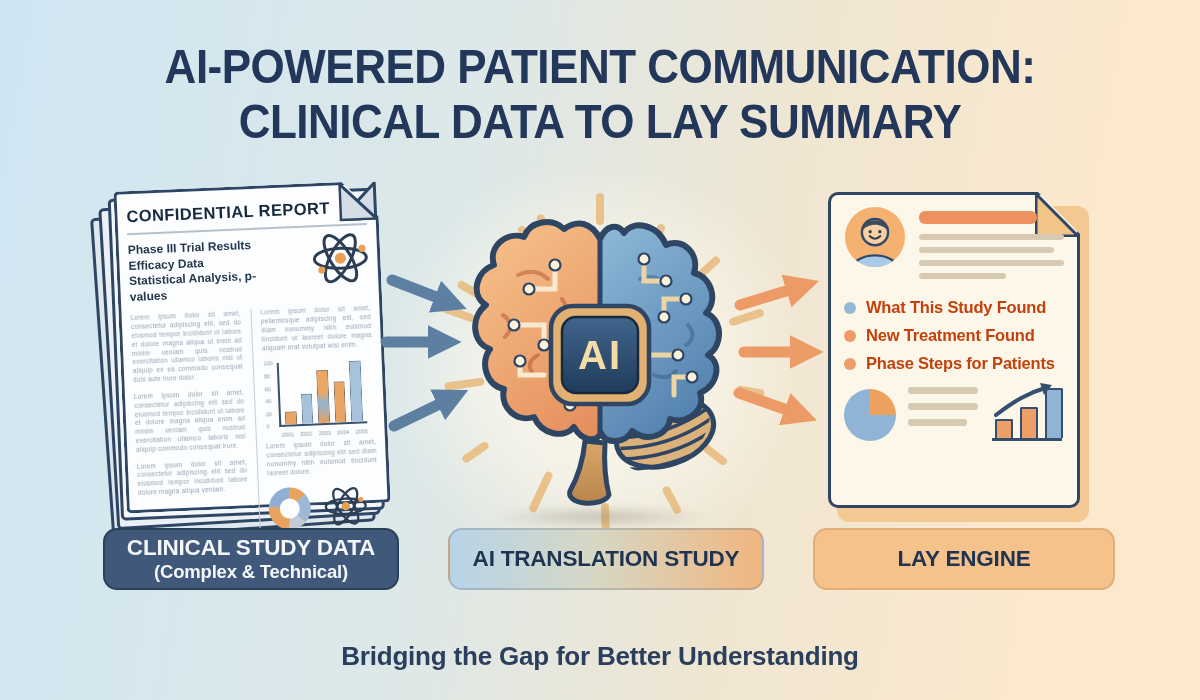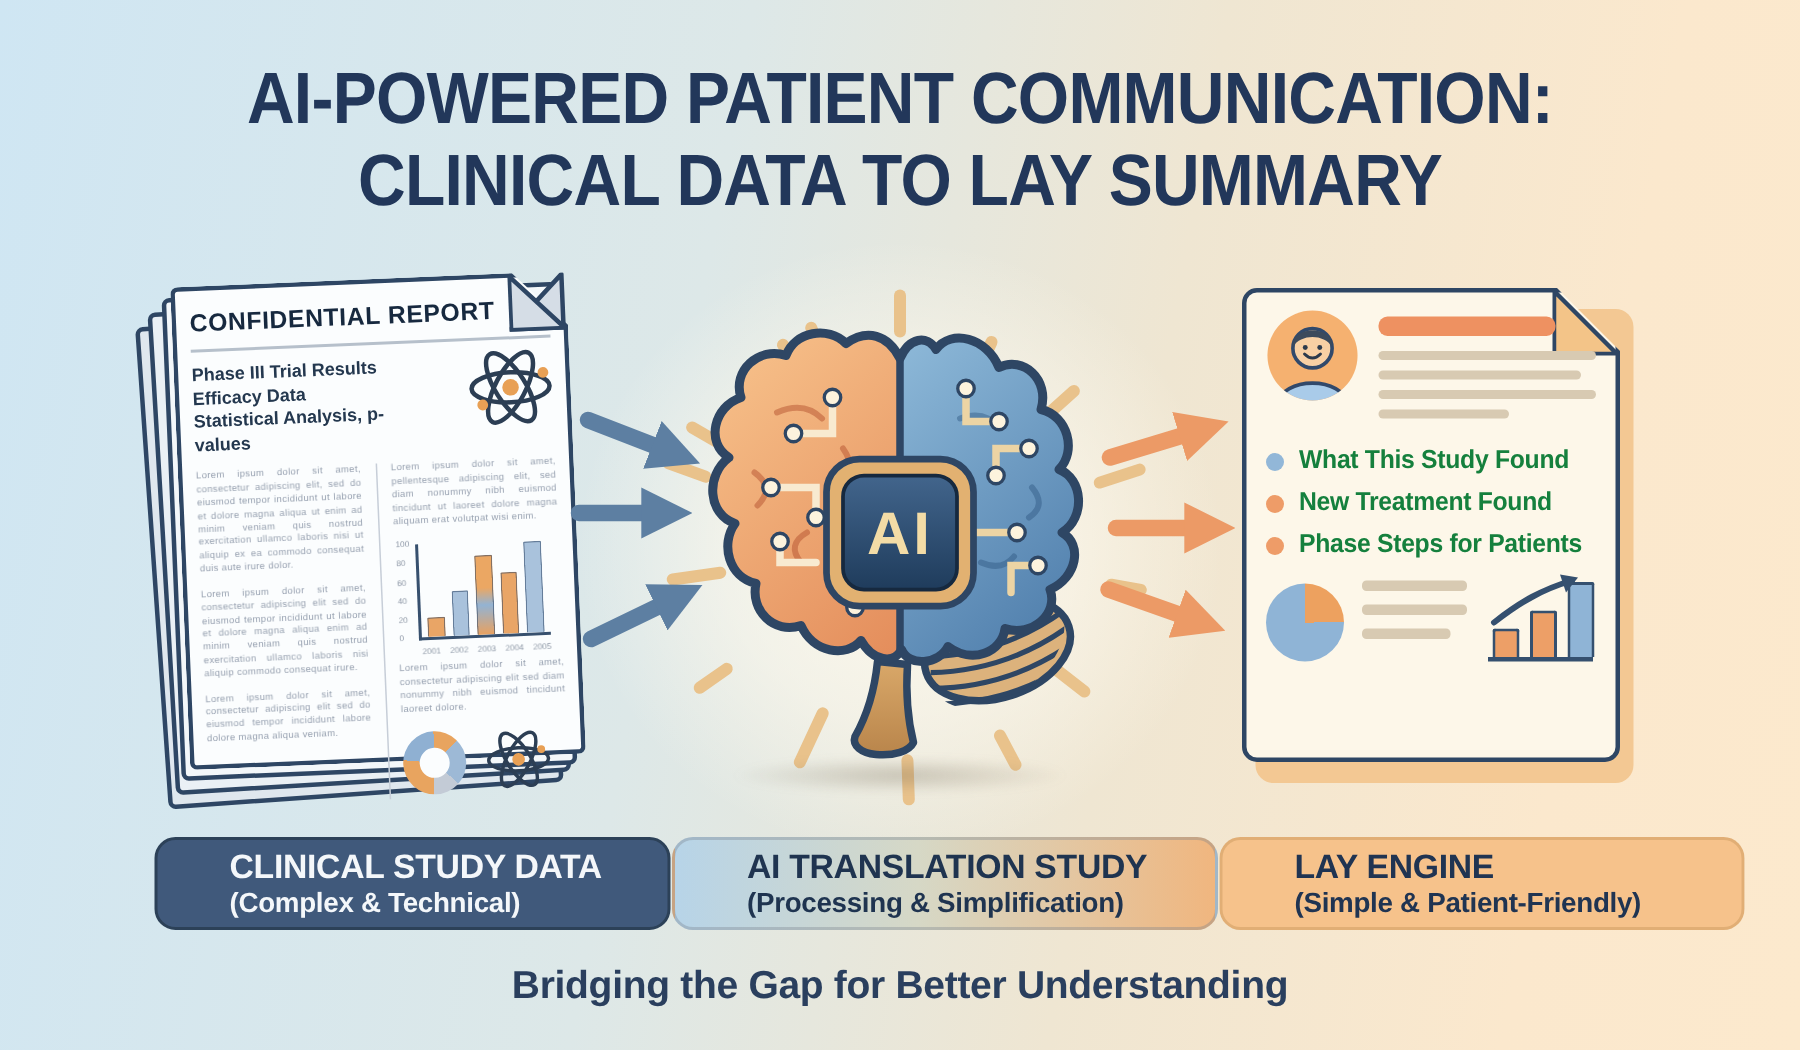--- a/index.html
+++ b/index.html
@@ -62,35 +62,35 @@
     clip-path:polygon(0 0,calc(100% - 42px) 0,100% 42px,100% 100%,0 100%);}
   .card-inner{position:absolute;inset:14px 16px;}
   .card-head{display:flex;gap:13px;align-items:flex-start;}
   .avatar{flex:none;}
   .ph-col{flex:1;padding-top:5px;}
   .title-bar{width:118px;height:13px;background:#ee9161;border-radius:6px;margin-bottom:10px;}
   .ph-line{height:6px;background:#d8cab2;border-radius:3px;margin-bottom:7px;}
   .bullets{margin-top:12px;}
   .bullet-row{display:flex;align-items:center;gap:10px;margin-bottom:9px;}
   .bullet{width:12px;height:12px;border-radius:50%;flex:none;}
-  .bullet-text{font-size:16.5px;font-weight:bold;color:#15803d;white-space:nowrap;
+  .bullet-text{font-size:16.5px;font-weight:bold;color:#c2410c;white-space:nowrap;
     transform:scaleY(1.05);transform-origin:left center;letter-spacing:-.2px;}
   .card-bottom{display:flex;align-items:flex-end;gap:12px;margin-top:10px;}
   .pie{width:52px;height:52px;border-radius:50%;flex:none;
     background:conic-gradient(#eda15f 0 25%,#8fb4d6 25% 100%);}
   .lines-col{flex:1;padding-bottom:6px;}
   .lines-col .ph-line{height:7px;margin-bottom:9px;}
   .mini-chart{position:relative;width:74px;height:58px;flex:none;}
   .mini-bars{position:absolute;left:2px;right:2px;bottom:0;height:52px;display:flex;align-items:flex-end;
     gap:7px;border-bottom:3px solid #35506f;padding:0 3px;}
   .mini-bars .bar{width:14px;flex:none;border:2px solid #35506f;border-bottom:none;border-radius:2px 2px 0 0;}
   .mini-arrow{position:absolute;left:0;top:-4px;}
   
-  .stage{position:absolute;top:558px;height:58px;border-radius:14px;display:flex;flex-direction:column;
-    justify-content:center;align-items:flex-start;line-height:1.15;text-align:center;padding-left:48px;}
+  .stage{position:absolute;top:528px;height:58px;border-radius:14px;display:flex;flex-direction:column;
+    justify-content:center;align-items:center;line-height:1.15;text-align:center;}
   .stage .t1{font-weight:bold;font-size:22.5px;letter-spacing:-.2px;}
   .stage .t2{font-weight:bold;font-size:18.5px;letter-spacing:-.2px;}
   .stage-clinical{left:103px;width:292px;background:#40597b;border:2px solid #2c4158;color:#f4f7fa;}
   .stage-engine{left:448px;width:312px;color:#1f3450;border:2px solid rgba(120,130,140,.35);
     background:linear-gradient(90deg,#b7d4e8 0%,#d6d8c6 45%,#f0b67f 100%);}
   .stage-summary{left:813px;width:298px;background:#f6c28b;border:2px solid rgba(200,150,90,.45);color:#203452;}
   
   .footer{position:absolute;top:641px;left:0;width:100%;text-align:center;
     font-size:26px;font-weight:bold;color:#2a3f5e;letter-spacing:-.2px;}
   .arrow-layer{position:absolute;inset:0;pointer-events:none;}
@@ -397,20 +397,18 @@
     </div>
   </div>
 </div>
 
 <div class="stage stage-clinical">
   <div class="t1">CLINICAL STUDY DATA</div>
   <div class="t2">(Complex &amp; Technical)</div>
 </div>
 <div class="stage stage-engine">
   <div class="t1">AI TRANSLATION STUDY</div>
-  <div class="t2">(Processing &amp; Simplification)</div>
 </div>
 <div class="stage stage-summary">
   <div class="t1">LAY ENGINE</div>
-  <div class="t2">(Simple &amp; Patient-Friendly)</div>
 </div>
 
 <div class="footer">Bridging the Gap for Better Understanding</div>
 
 </body></html>

